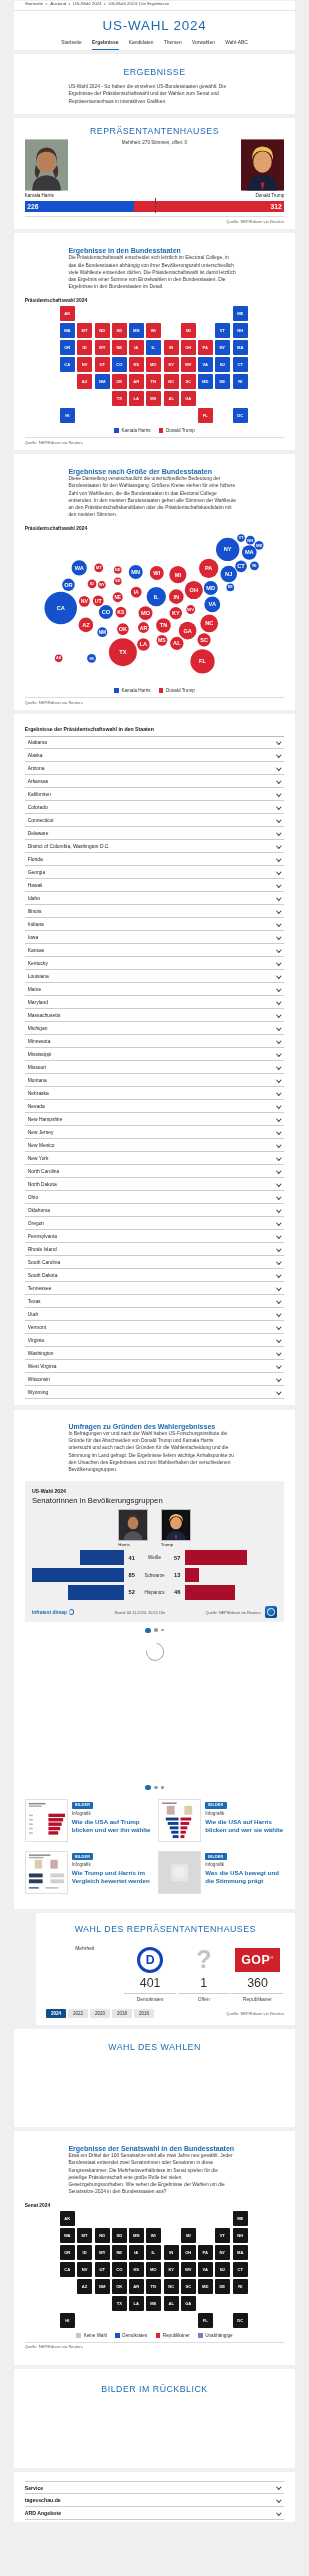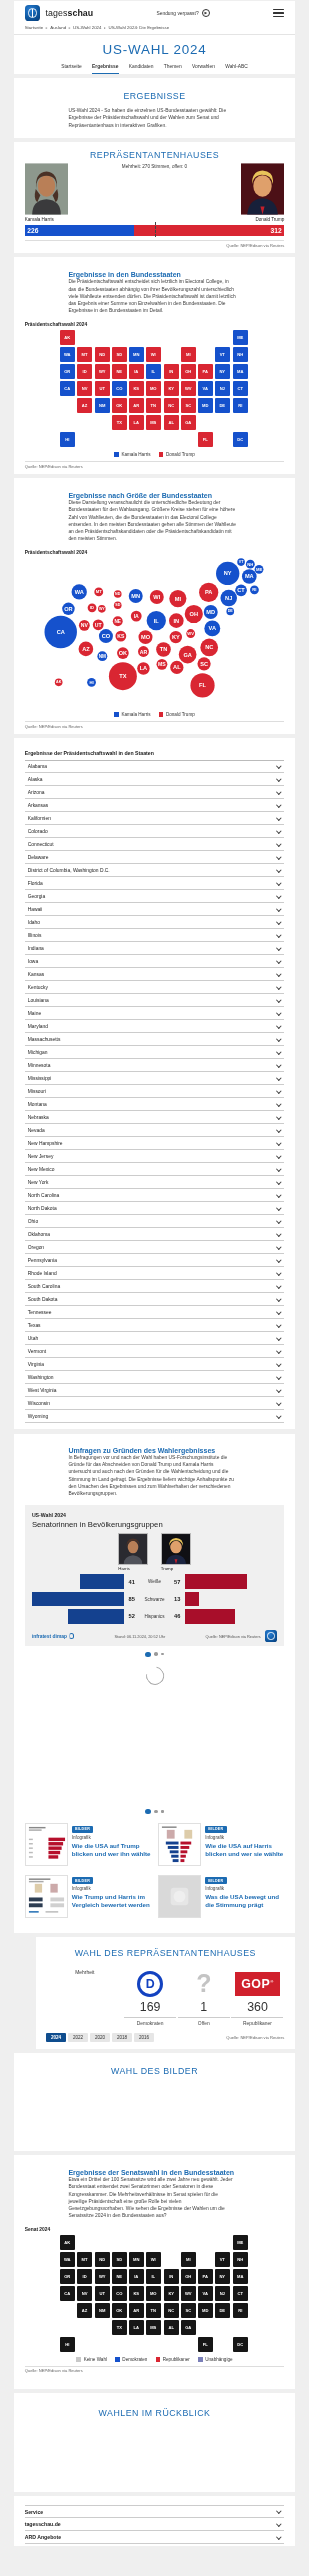--- a/index.html
+++ b/index.html
@@ -146,33 +146,20 @@
   
   .foot-row { display:flex; align-items:center; justify-content:space-between;
     height:13px; margin:0 10.3px; border-bottom:0.5px solid #ccc; cursor:pointer; }
   .foot-row:first-of-type { border-top:0.5px solid #ccc; }
   .foot-label { font-size:5.2px; font-weight:700; color:#222; }
 </style>
 </head>
 <body>
 
 <div class="card" style="margin-top:1px; padding-bottom:0;">
-  <div class="hdr-row">
-    <div class="ts-logo"></div>
-    <div class="wordmark"><span>tages</span><b>schau</b></div>
-    <div class="hdr-center">
-      <span class="missed">Sendung verpasst?</span>
-      <span class="play-ic">▶</span>
-    </div>
-    <div class="burger">
-        <span></span>
-        <span></span>
-        <span></span>
-      </div>
-  </div>
   <div class="crumbs" id="crumbs">
       <span>Startseite</span>
       <span class="crumb-sep">▸</span>
       <span>Ausland</span>
       <span class="crumb-sep">▸</span>
       <span>US-Wahl 2024</span>
       <span class="crumb-sep">▸</span>
       <span>US-Wahl 2024: Die Ergebnisse</span>
     </div>
   <h1 class="page-title">US-WAHL 2024</h1>
@@ -895,21 +882,21 @@
   <h2 class="sec-title">WAHL DES REPRÄSENTANTENHAUSES</h2>
   <div class="house-row">
     <div class="donut-wrap">
       <div class="donut-cap">Mehrheit</div>
     </div>
     <div class="parties" id="parties">
         <div class="party">
           <div class="party-ic">
             <div class="dem-logo">D</div>
           </div>
-          <div class="party-num">169</div>
+          <div class="party-num">401</div>
           <div class="party-lbl">Demokraten</div>
         </div>
         <div class="party">
           <div class="party-ic">
             <div class="q-mark">?</div>
           </div>
           <div class="party-num">1</div>
           <div class="party-lbl">Offen</div>
         </div>
         <div class="party">
@@ -927,21 +914,21 @@
         <span class="year">2022</span>
         <span class="year">2020</span>
         <span class="year">2018</span>
         <span class="year">2016</span>
       </div>
     <div class="src-txt">Quelle: NEP/Edison via Reuters</div>
   </div>
 </div>
 
 <div class="card" style="padding:13.4px 0 0; height:98px;">
-  <h2 class="sec-title">WAHL DES BILDER</h2>
+  <h2 class="sec-title">WAHL DES WAHLEN</h2>
 </div>
 
 <div class="card" style="padding:14.4px 0 15.5px;">
   <h3 class="sub-title inner-col">Ergebnisse der Senatswahl in den Bundesstaaten</h3>
   <p class="body-text inner-col">Etwa ein Drittel der 100 Senatssitze wird alle zwei Jahre neu gewählt. Jeder Bundesstaat entsendet zwei Senatorinnen oder Senatoren in diese Kongresskammer. Die Mehrheitsverhältnisse im Senat spielen für die jeweilige Präsidentschaft eine große Rolle bei vielen Gesetzgebungsvorhaben. Wie sehen die Ergebnisse der Wahlen um die Senatssitze 2024 in den Bundesstaaten aus?</p>
   <div class="chart-label">Senat 2024</div>
   <div class="tilemap" id="map-senate">
       <div class="tile" style="left: 0px; top: 0px; background: rgb(22, 22, 22);">AK</div>
       <div class="tile" style="left: 173px; top: 0px; background: rgb(22, 22, 22);">ME</div>
       <div class="tile" style="left: 0px; top: 17px; background: rgb(22, 22, 22);">WA</div>
@@ -1011,21 +998,21 @@
         <span class="leg-sw" style="background: rgb(122, 127, 184);"></span>
         <span>Unabhängige</span>
       </div>
     </div>
   <div class="src-row">
       <div class="src-txt">Quelle: NEP/Edison via Reuters</div>
     </div>
 </div>
 
 <div class="card" style="padding:15.5px 0 0; height:99px;">
-  <h2 class="sec-title">WAHLEN IM RÜCKBLICK</h2>
+  <h2 class="sec-title">BILDER IM RÜCKBLICK</h2>
 </div>
 
 <div class="card" style="padding:9.3px 0 2.1px;">
   <div id="footer-rows">
       <div class="foot-row">
         <span class="foot-label">Service</span>
         <span class="chev"></span>
       </div>
       <div class="foot-row">
         <span class="foot-label">tagesschau.de</span>

